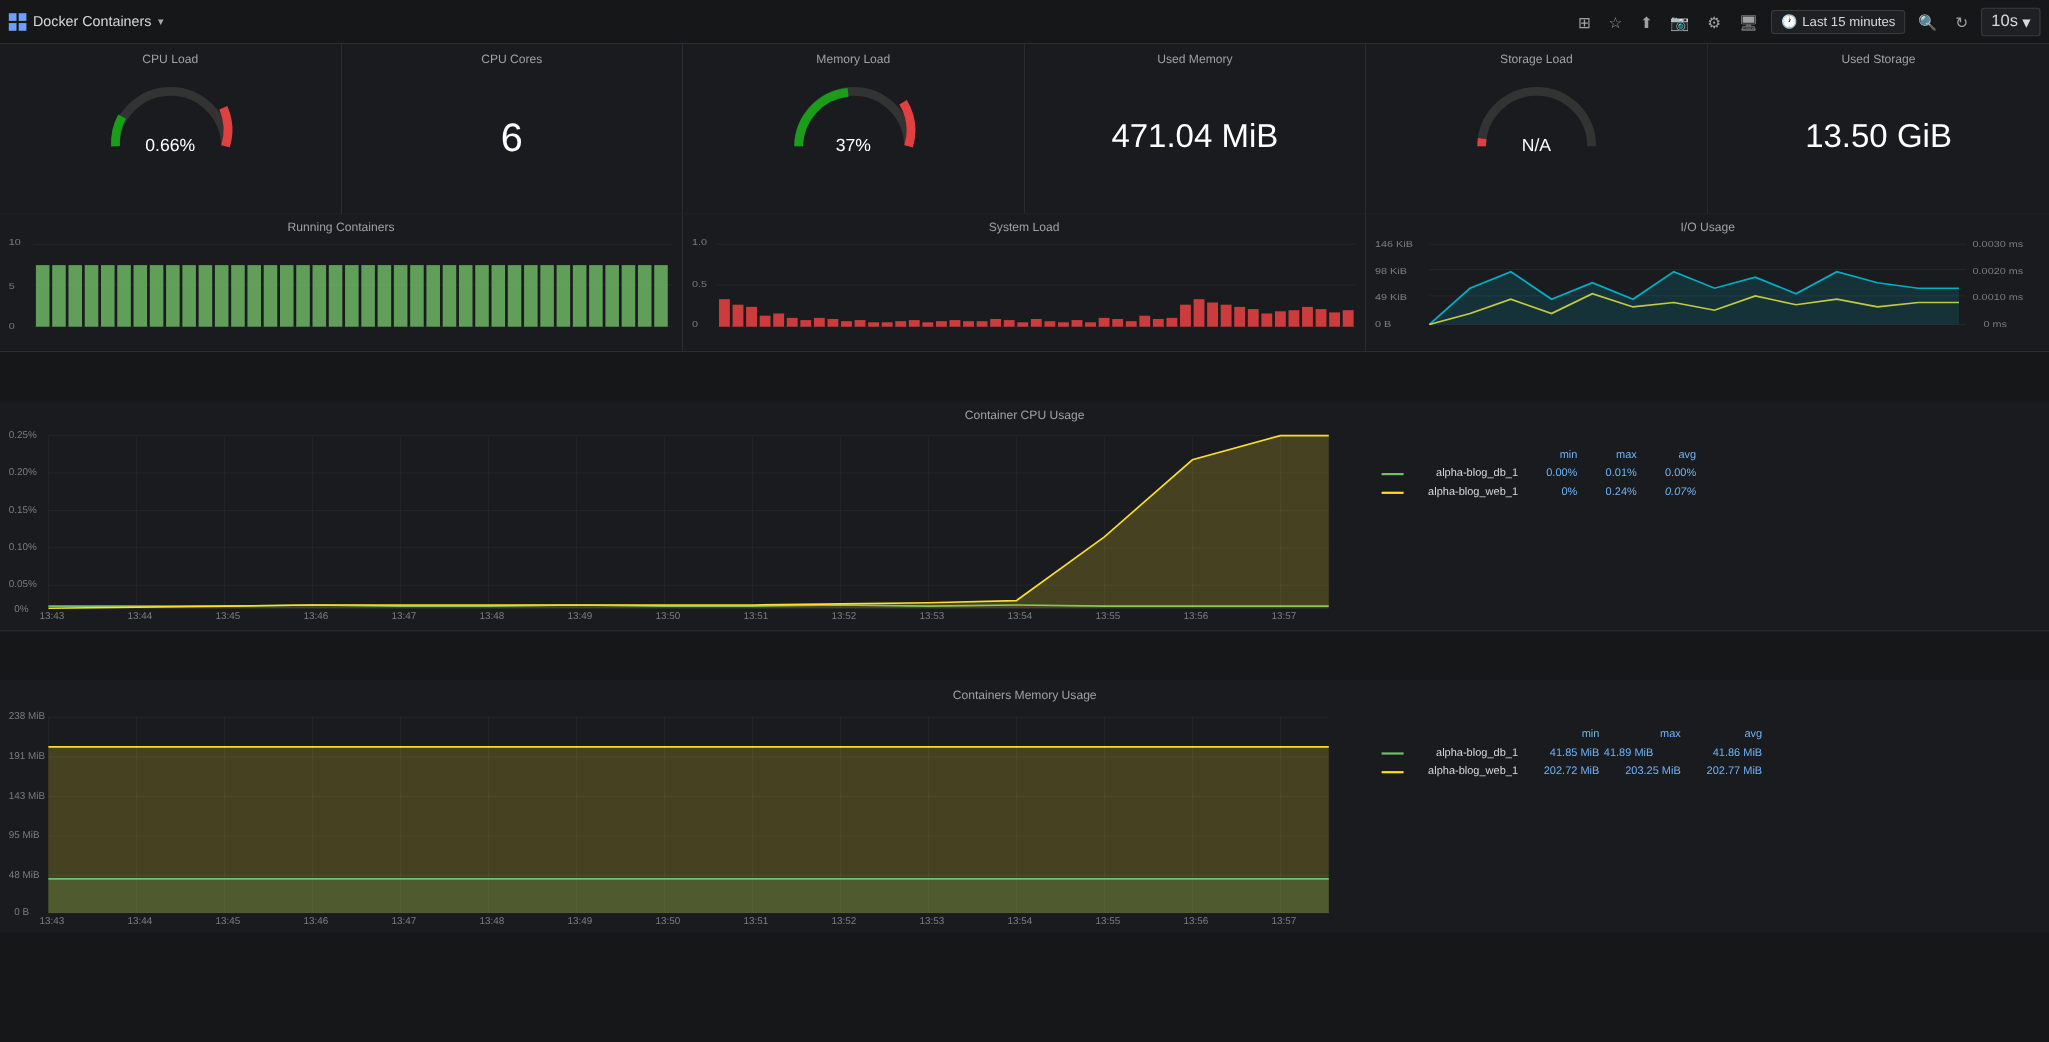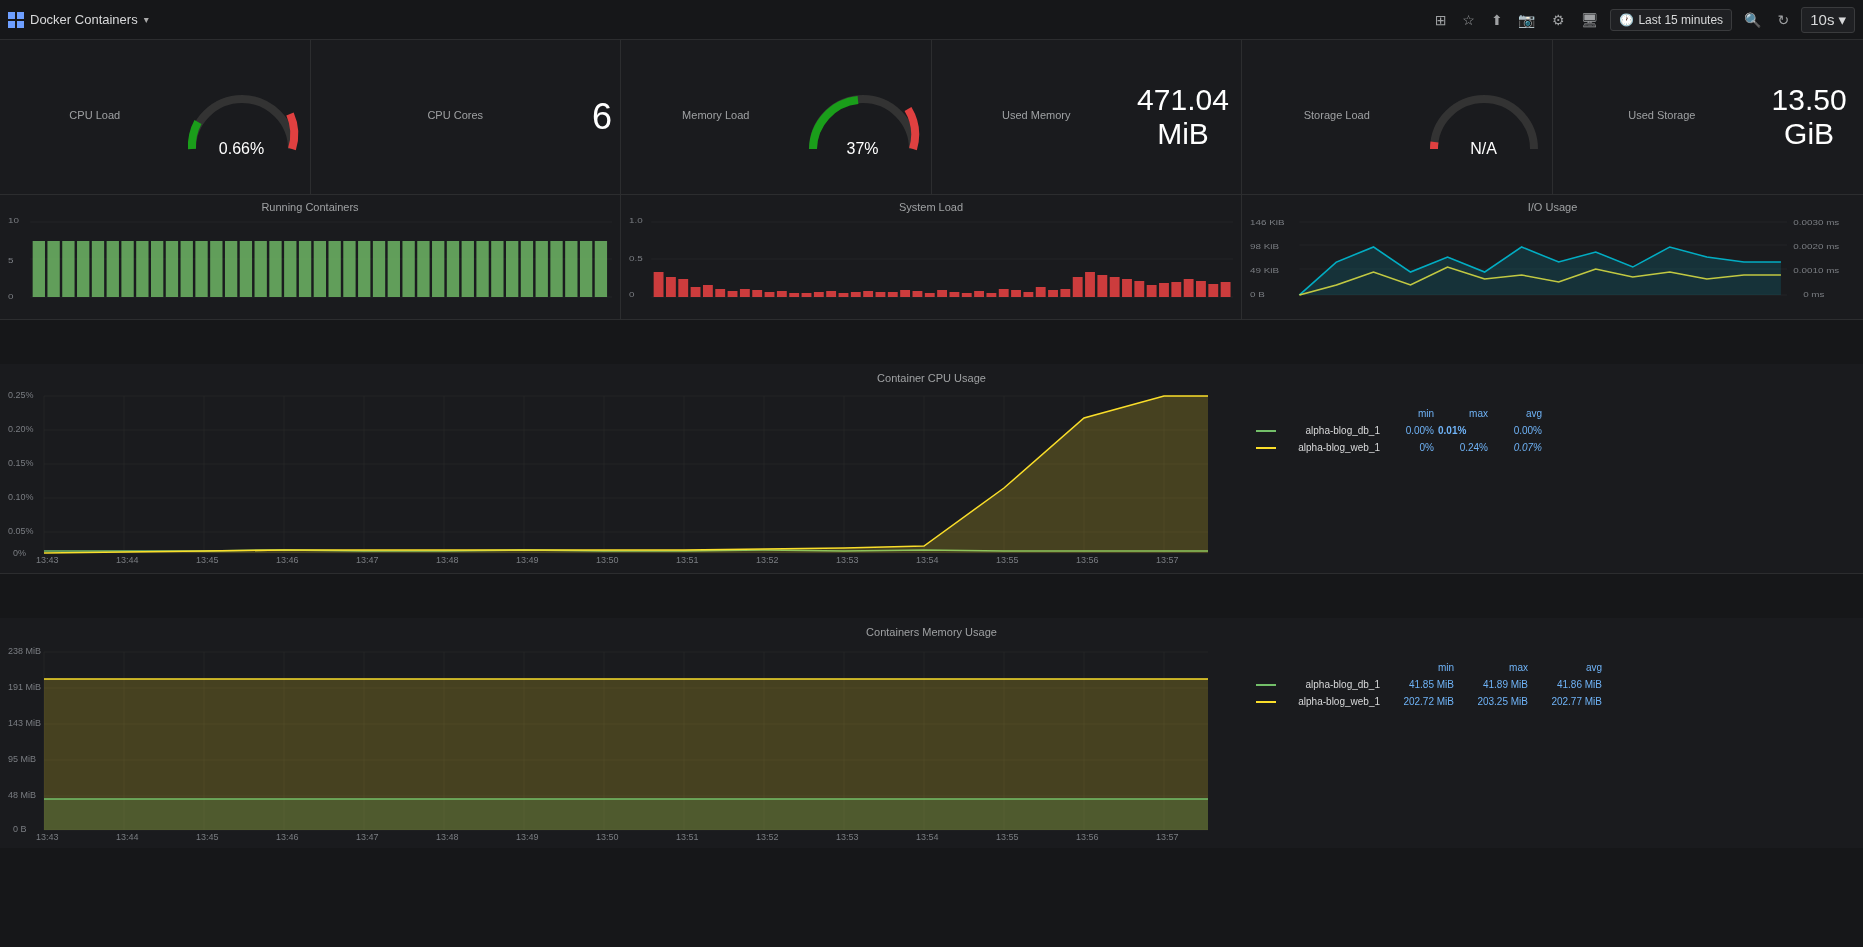--- a/index.html
+++ b/index.html
@@ -88,21 +88,21 @@
     .panels-row {
       display: grid;
       grid-template-columns: repeat(6, 1fr);
       height: 155px;
       border-bottom: 1px solid #2c2d2f;
     }
     .stat-panel {
       border-right: 1px solid #2c2d2f;
       padding: 8px;
       display: flex;
-      flex-direction: row;
+      flex-direction: column;
       align-items: center;
       background: #1a1b1e;
       position: relative;
     }
     .stat-panel:last-child { border-right: none; }
     .panel-title {
       font-size: 11px;
       color: #9fa1a3;
       text-align: center;
       margin-bottom: 4px;
@@ -508,21 +508,21 @@
       <div style="display:flex; justify-content:flex-end; gap:4px; margin-bottom:6px; font-size:10px; color:#6fb3f7;">
         <span style="min-width:120px;"></span>
         <span style="min-width:50px; text-align:right;">min</span>
         <span style="min-width:50px; text-align:right;">max</span>
         <span style="min-width:50px; text-align:right;">avg</span>
       </div>
       <div style="display:flex; align-items:center; gap:4px; margin-bottom:6px; font-size:10px; justify-content:flex-end;">
         <span style="display:inline-block; width:20px; height:2px; background:#73bf69;"></span>
         <span style="min-width:100px; text-align:right; color:#d8d9da;">alpha-blog_db_1</span>
         <span style="min-width:50px; text-align:right; color:#6fb3f7;">0.00%</span>
-        <span style="min-width:50px; color:#6fb3f7;font-weight:bold;">0.01%</span>
+        <span style="min-width:50px; text-align:right; color:#6fb3f7;">0.01%</span>
         <span style="min-width:50px; text-align:right; color:#6fb3f7;">0.00%</span>
       </div>
       <div style="display:flex; align-items:center; gap:4px; font-size:10px; justify-content:flex-end;">
         <span style="display:inline-block; width:20px; height:2px; background:#fade2a;"></span>
         <span style="min-width:100px; text-align:right; color:#d8d9da;">alpha-blog_web_1</span>
         <span style="min-width:50px; text-align:right; color:#6fb3f7;">0%</span>
         <span style="min-width:50px; text-align:right; color:#6fb3f7;">0.24%</span>
         <span style="min-width:50px; text-align:right; color:#6fb3f7;font-style:italic;">0.07%</span>
       </div>
     </div>
@@ -591,21 +591,21 @@
       <div style="display:flex; justify-content:flex-end; gap:4px; margin-bottom:6px; font-size:10px; color:#6fb3f7;">
         <span style="min-width:100px;"></span>
         <span style="min-width:70px; text-align:right;">min</span>
         <span style="min-width:70px; text-align:right;">max</span>
         <span style="min-width:70px; text-align:right;">avg</span>
       </div>
       <div style="display:flex; align-items:center; gap:4px; margin-bottom:6px; font-size:10px; justify-content:flex-end;">
         <span style="display:inline-block; width:20px; height:2px; background:#73bf69;"></span>
         <span style="min-width:100px; text-align:right; color:#d8d9da;">alpha-blog_db_1</span>
         <span style="min-width:70px; text-align:right; color:#6fb3f7;">41.85 MiB</span>
-        <span style="min-width:70px; text-align:right; color:#6fb3f7;">41.89 MiB</span>
+        <span style="min-width:70px; color:#6fb3f7;">41.89 MiB</span>
         <span style="min-width:70px; text-align:right; color:#6fb3f7;">41.86 MiB</span>
       </div>
       <div style="display:flex; align-items:center; gap:4px; font-size:10px; justify-content:flex-end;">
         <span style="display:inline-block; width:20px; height:2px; background:#fade2a;"></span>
         <span style="min-width:100px; text-align:right; color:#d8d9da;">alpha-blog_web_1</span>
         <span style="min-width:70px; text-align:right; color:#6fb3f7;">202.72 MiB</span>
         <span style="min-width:70px; text-align:right; color:#6fb3f7;">203.25 MiB</span>
         <span style="min-width:70px; text-align:right; color:#6fb3f7;">202.77 MiB</span>
       </div>
     </div>

